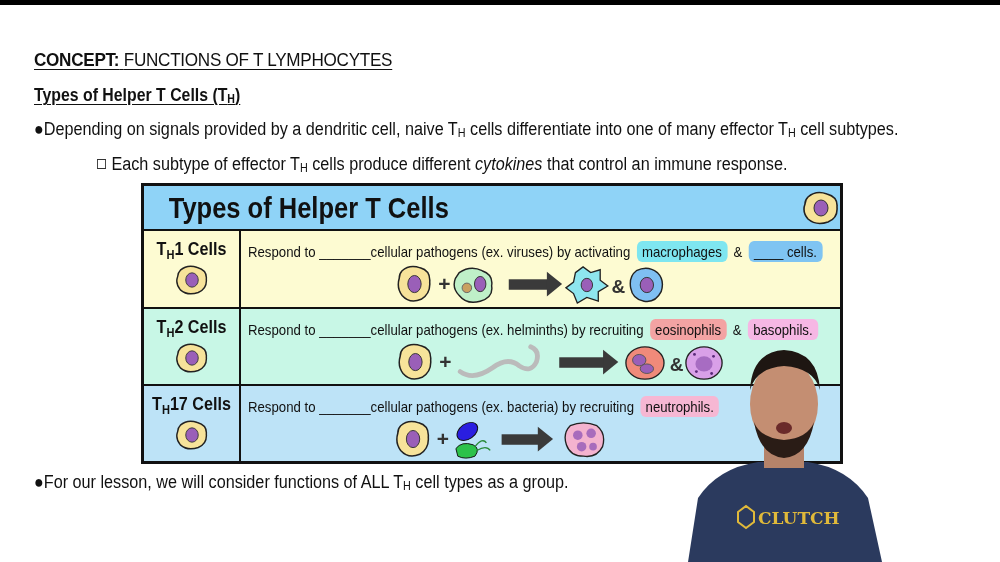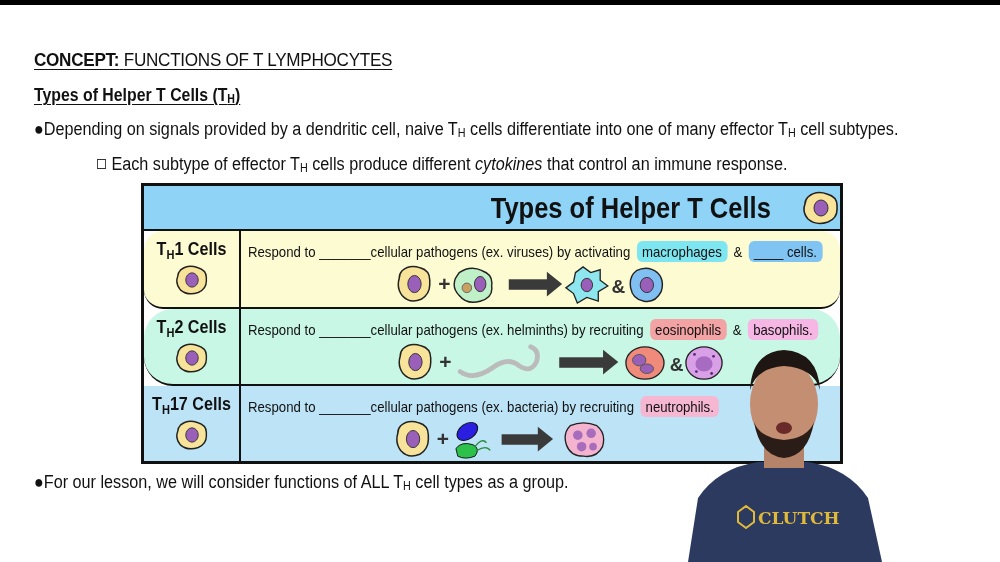--- a/index.html
+++ b/index.html
@@ -10,25 +10,25 @@
   .concept b { font-weight: bold; }
   .subhead { position: absolute; left: 34px; top: 85px; font-size: 18px; font-weight: bold; text-decoration: underline; text-underline-offset: 3px; transform: scaleX(0.88); transform-origin: left; white-space: nowrap; }
   .line { position: absolute; font-size: 18px; white-space: nowrap; transform: scaleX(0.9); transform-origin: left; }
   .l1 { left: 34px; top: 119px; }
   .l2 { left: 97px; top: 154px; }
   .l3 { left: 34px; top: 472px; }
   sub.h { font-size: 12px; vertical-align: -2px; }
   .sq { display: inline-block; width: 10px; height: 10px; border: 1px solid #333; margin-right: 6px; vertical-align: 1px; }
 
   .table { position: absolute; left: 141px; top: 183px; width: 702px; height: 281px; border: 3px solid #111; }
-  .thead { position: absolute; left: 0; top: 0; width: 696px; height: 45px; background: #8fd3f7; border-bottom: 2px solid #111; display: flex; align-items: center; justify-content: flex-end; padding-left: 24px; }
+  .thead { position: absolute; left: 0; top: 0; width: 696px; height: 45px; background: #8fd3f7; border-bottom: 2px solid #111; display: flex; align-items: center; justify-content: space-between; }
   .thead .title { font-size: 30px; font-weight: bold; transform: scaleX(0.85); white-space: nowrap; }
   .row { position: absolute; left: 0; width: 696px; border-bottom: 2px solid #111; }
-  .row.r1 { top: 45px; height: 78px; background: #fdfbd2; border-radius: 19px; }
-  .row.r2 { top: 123px; height: 77px; background: #c8f7e6; border-radius: 29px; }
+  .row.r1 { top: 45px; height: 78px; background: #fdfbd2; }
+  .row.r2 { top: 123px; height: 77px; background: #c8f7e6; }
   .row.r3 { top: 200px; height: 75px; background: #bde3f7; border-bottom: none; text-decoration: underline; }
   .row .name { position: absolute; left: 0; top: 0; width: 97px; height: 100%; border-right: 2px solid #111; text-align: center; }
   .row .name .lbl { display: block; margin-top: 7px; font-size: 19px; font-weight: bold; transform: scaleX(0.85); white-space: nowrap; }
   .row .name .lbl sub { font-size: 13px; vertical-align: -4px; }
   .row .name svg { margin-top: 2px; }
   .row .desc { position: absolute; left: 104px; top: 10px; font-size: 15px; white-space: nowrap; transform: scaleX(0.88); transform-origin: left; }
   .pill { display: inline-block; padding: 2px 6px; border-radius: 6px; margin: 0 3px; }
   .pill.mac { background: #7ee6f0; }
   .pill.cell { background: #7fc4f2; }
   .pill.eos { background: #f3a3a3; }

